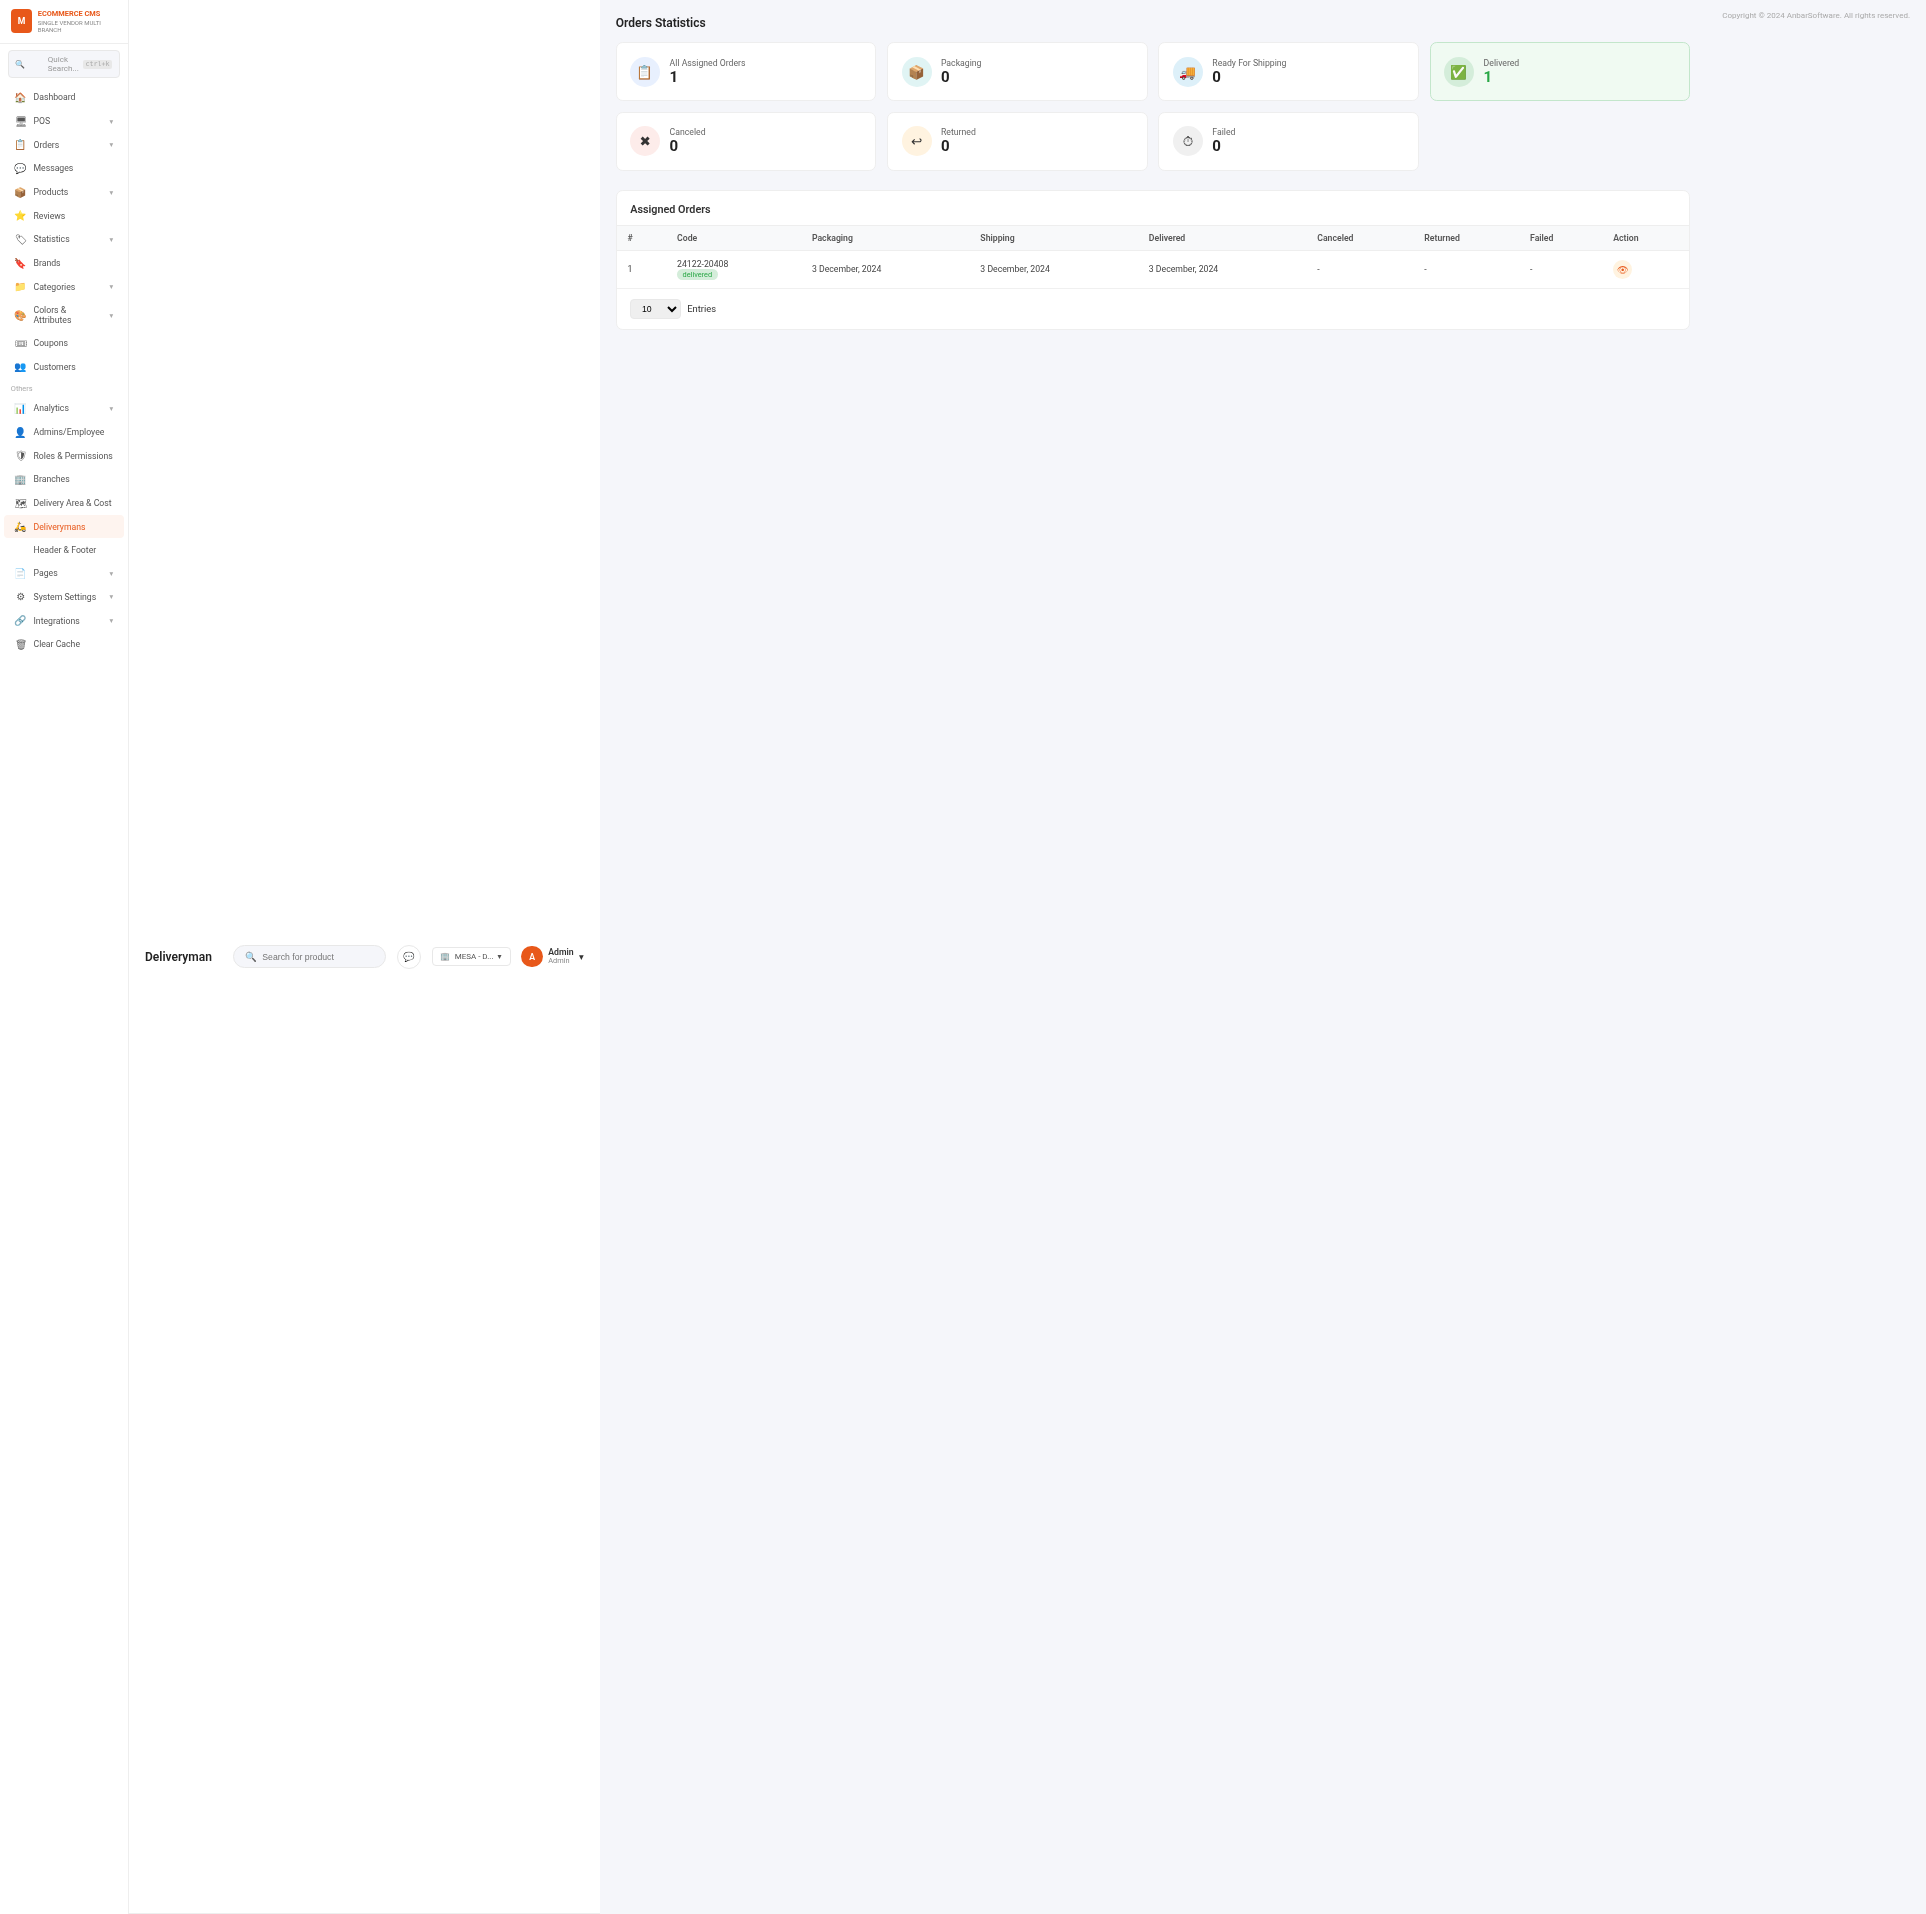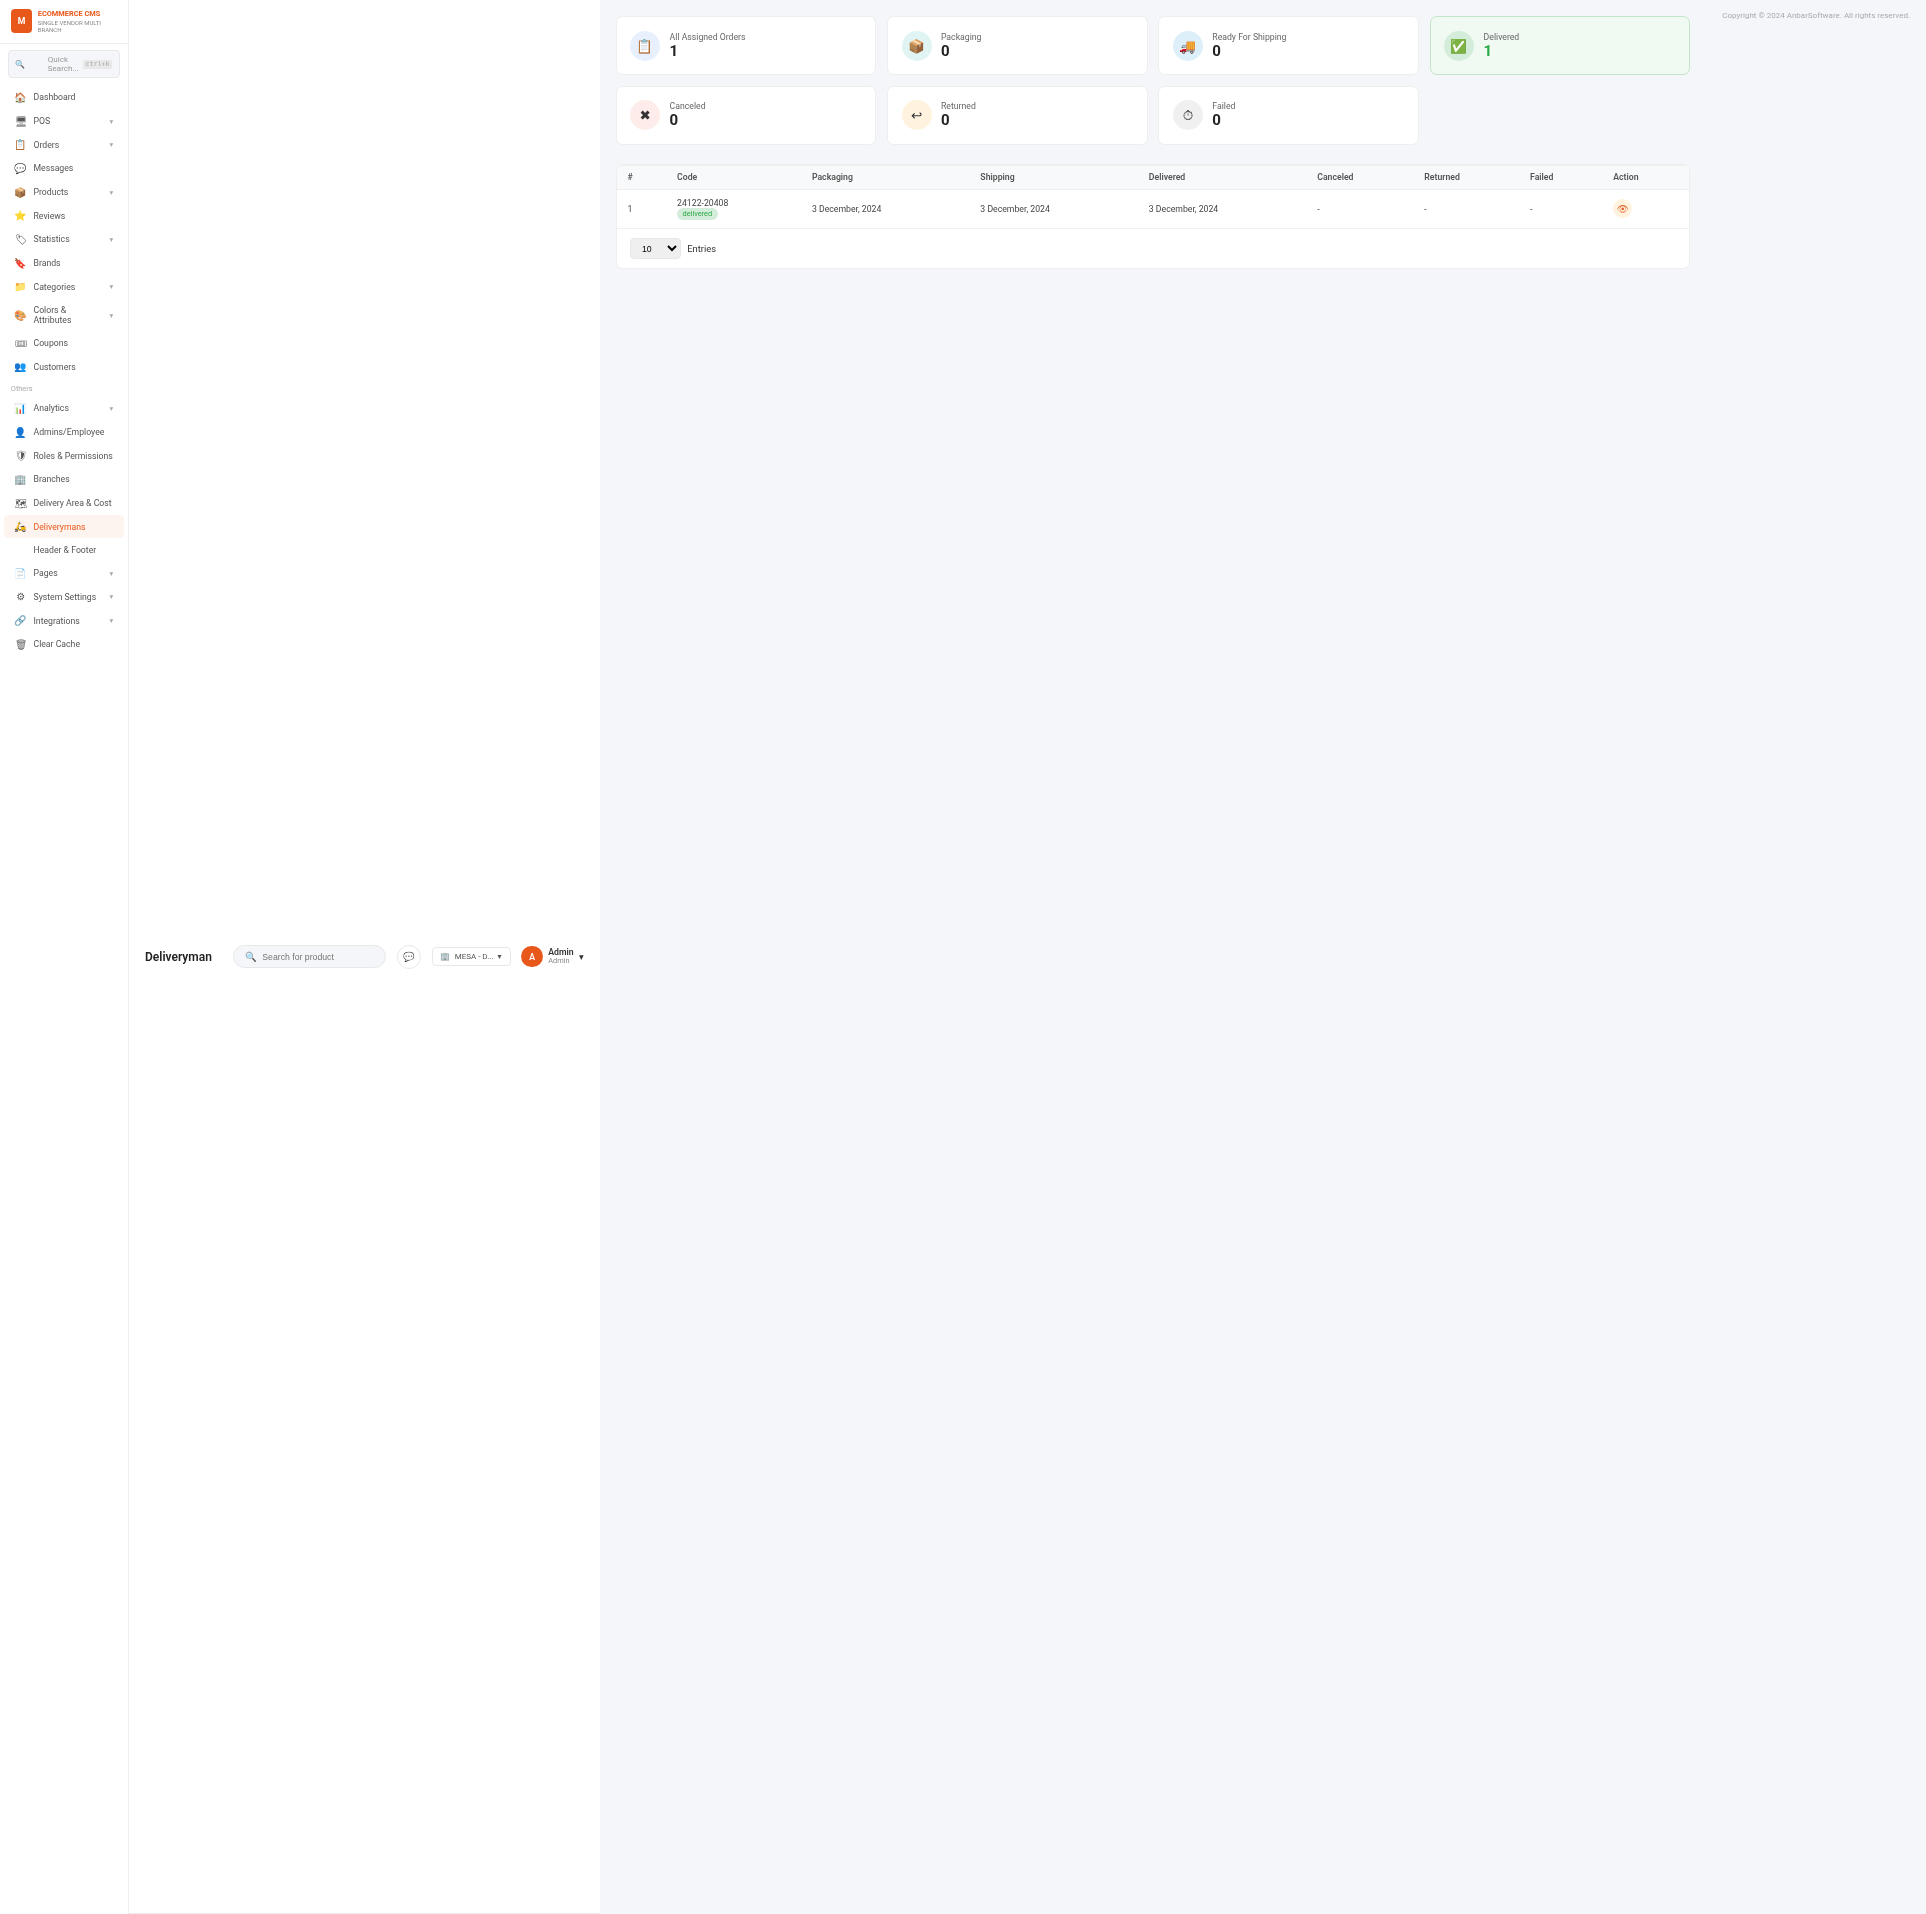--- a/index.html
+++ b/index.html
@@ -343,20 +343,21 @@
       <div class="user-info">
         <div class="user-name">Admin</div>
         <div class="user-role">Admin</div>
       </div>
       <span>▾</span>
     </div>
   </div>
 
   <div class="content">
 
+    <div class="section-title">Orders Statistics</div>
 
     <div class="stats-grid" id="stats-row1">
         <div class="stat-card">
     <div class="stat-icon blue">📋</div>
     <div>
       <div class="stat-label">All Assigned Orders</div>
       <div class="stat-value ">1</div>
     </div>
   </div>
         <div class="stat-card">
@@ -400,20 +401,21 @@
     <div class="stat-icon gray">⏱</div>
     <div>
       <div class="stat-label">Failed</div>
       <div class="stat-value">0</div>
     </div>
   </div>
         <div></div>
       </div>
 
     <div class="table-section">
+      <div class="table-section-title">Assigned Orders</div>
       <table>
         <thead>
           <tr id="table-header-row">
               <th>#</th>
               <th>Code</th>
               <th>Packaging</th>
               <th>Shipping</th>
               <th>Delivered</th>
               <th>Canceled</th>
               <th>Returned</th>

